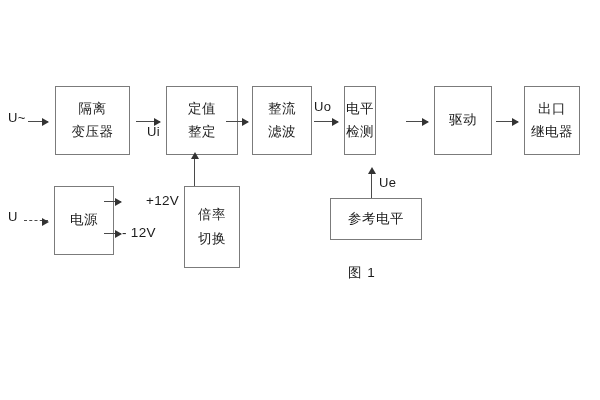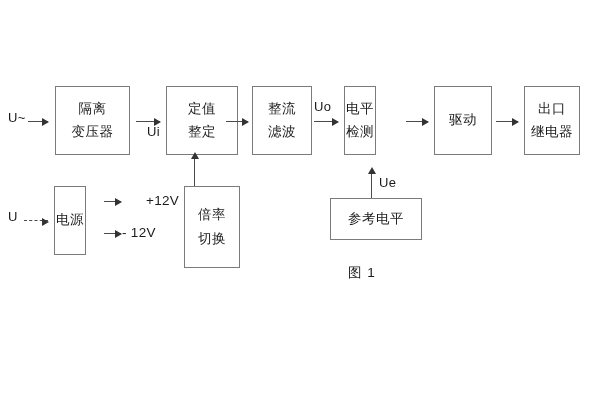--- a/index.html
+++ b/index.html
@@ -128,21 +128,21 @@
   <div class="arrow-h" style="left:496px; top:121px; width:22px;"></div>
 
   <div class="block" style="left:524px; top:86px; width:56px; height:69px;">
     <span class="l1">出口</span>
     <span class="l2">继电器</span>
   </div>
 
   <div class="lbl" style="left:8px; top:209px;">U</div>
   <div class="arrow-h dashed" style="left:24px; top:220px; width:24px;"></div>
 
-  <div class="block single" style="left:54px; top:186px; width:32px; height:69px;text-align:center;">
+  <div class="block single" style="left:54px; top:186px; width:60px; height:69px;text-align:center;">
     <span class="l1">电源</span>
   </div>
 
   <div class="arrow-h" style="left:104px; top:201px; width:17px;"></div>
   <div class="lbl rail" style="left:122px; top:193px;margin-left:24px;">+12V</div>
 
   <div class="arrow-h" style="left:104px; top:233px; width:17px;"></div>
   <div class="lbl rail" style="left:122px; top:225px;">- 12V</div>
 
   <div class="block" style="left:184px; top:186px; width:56px; height:82px;">

